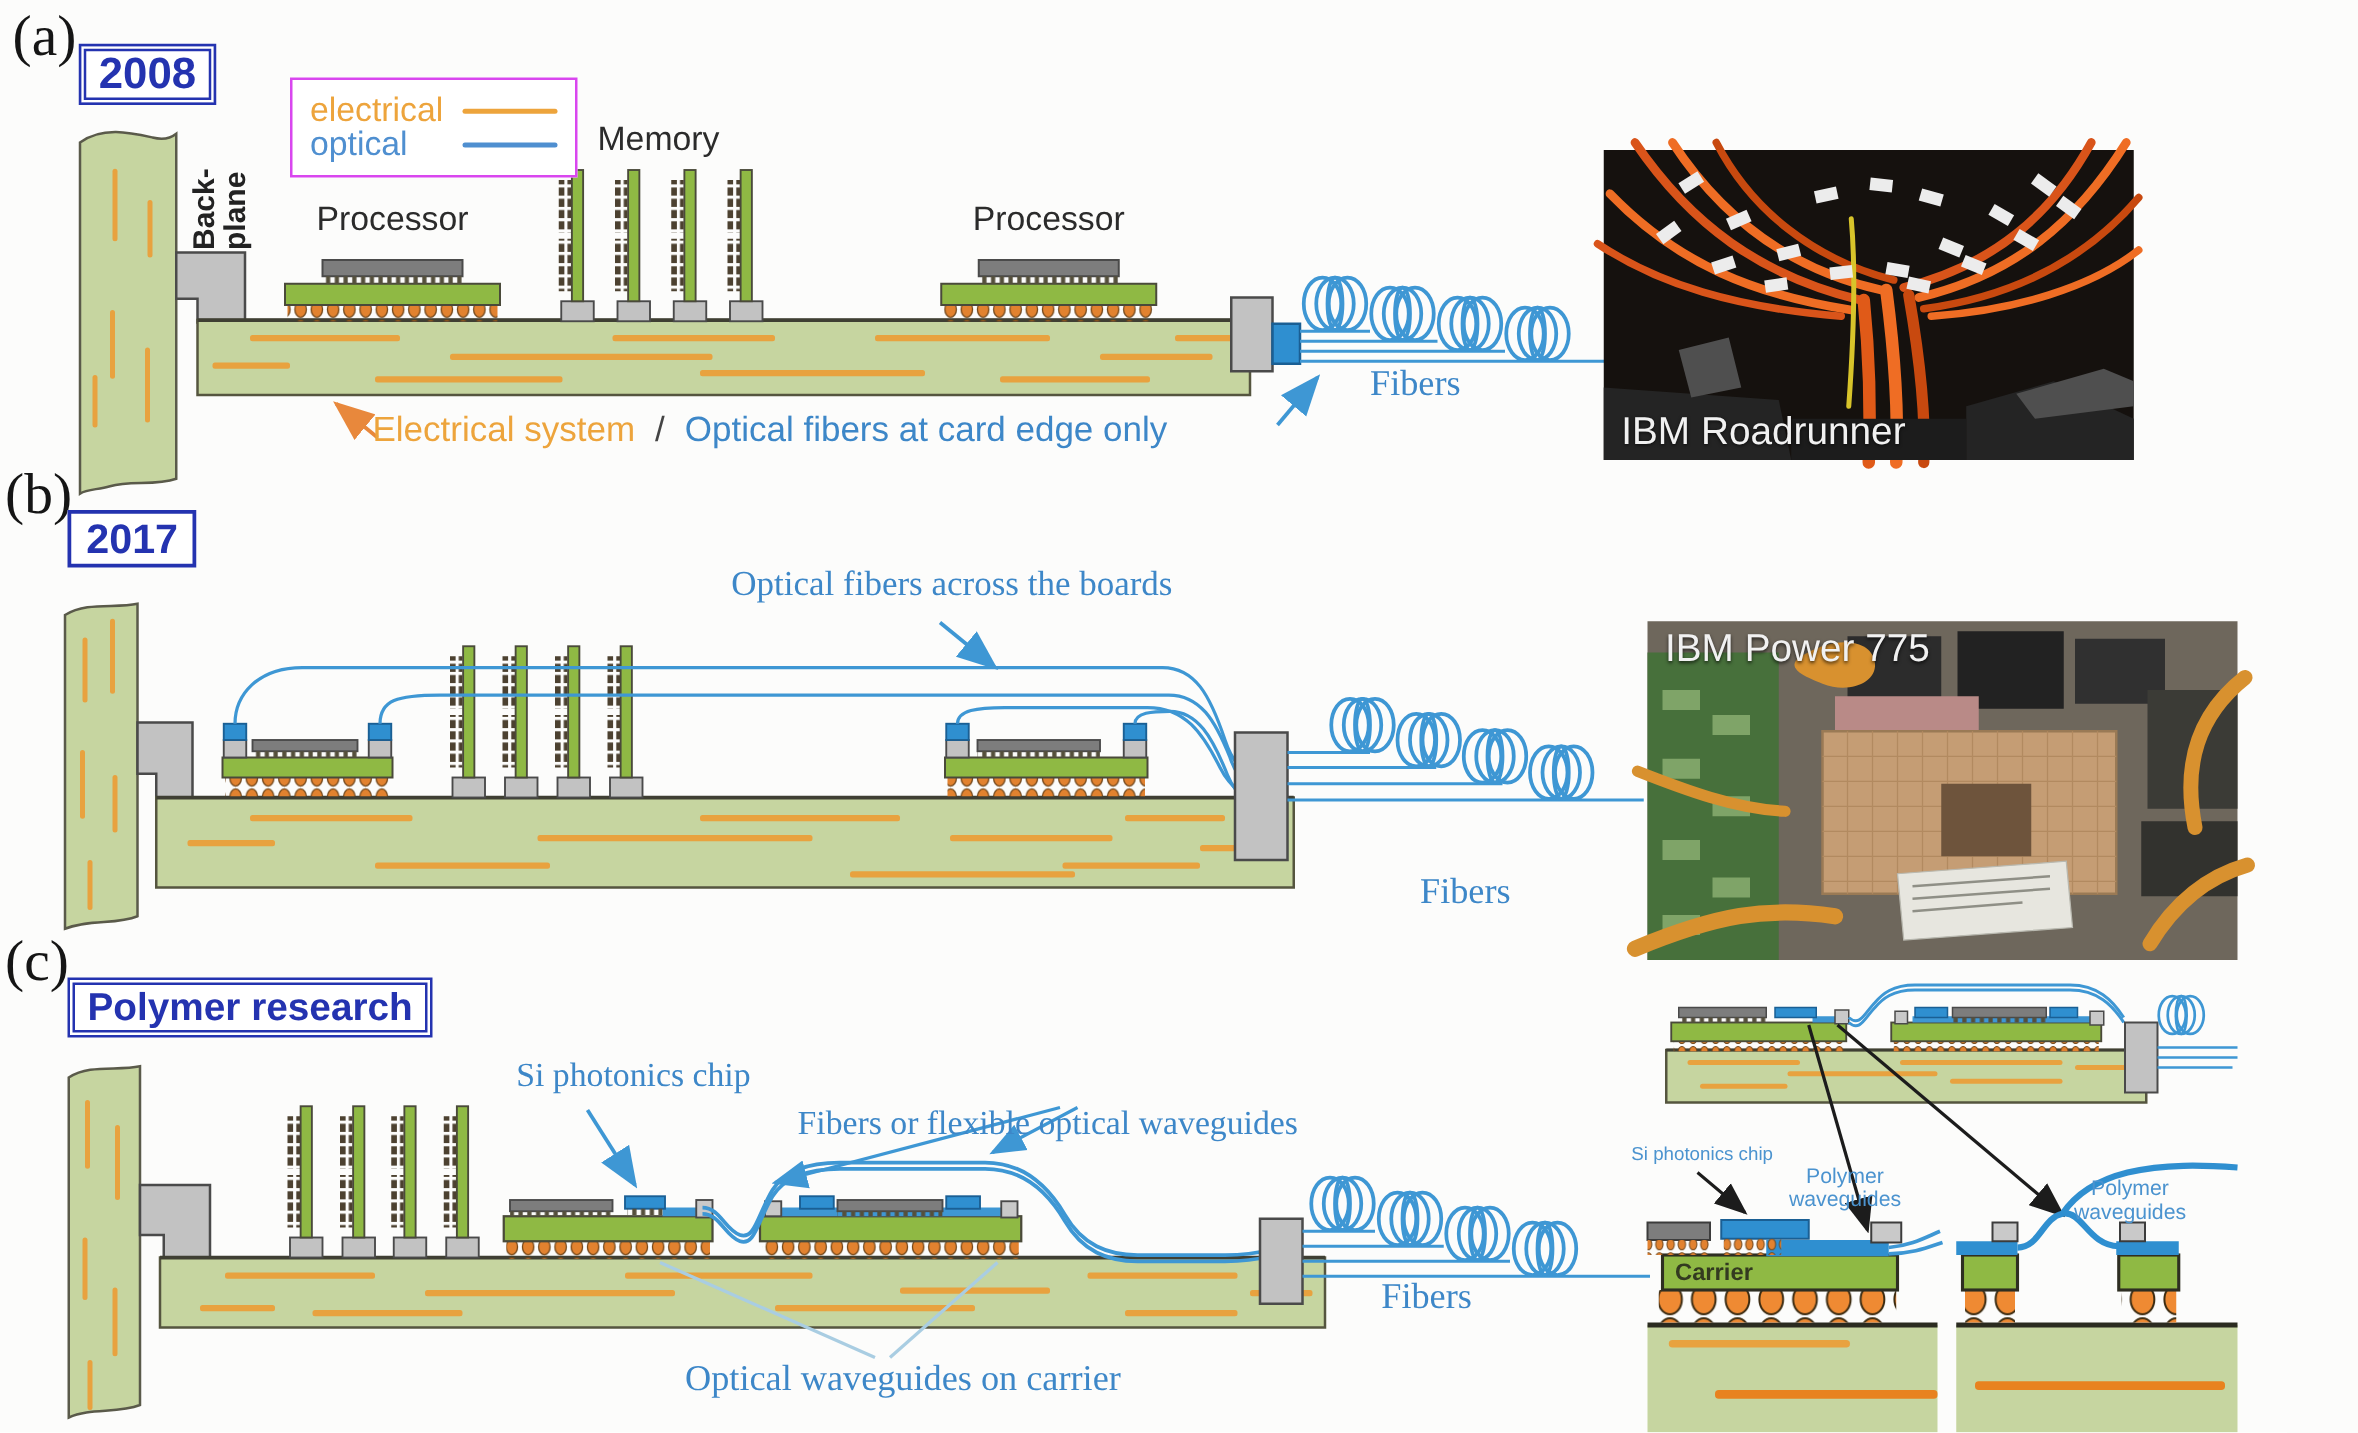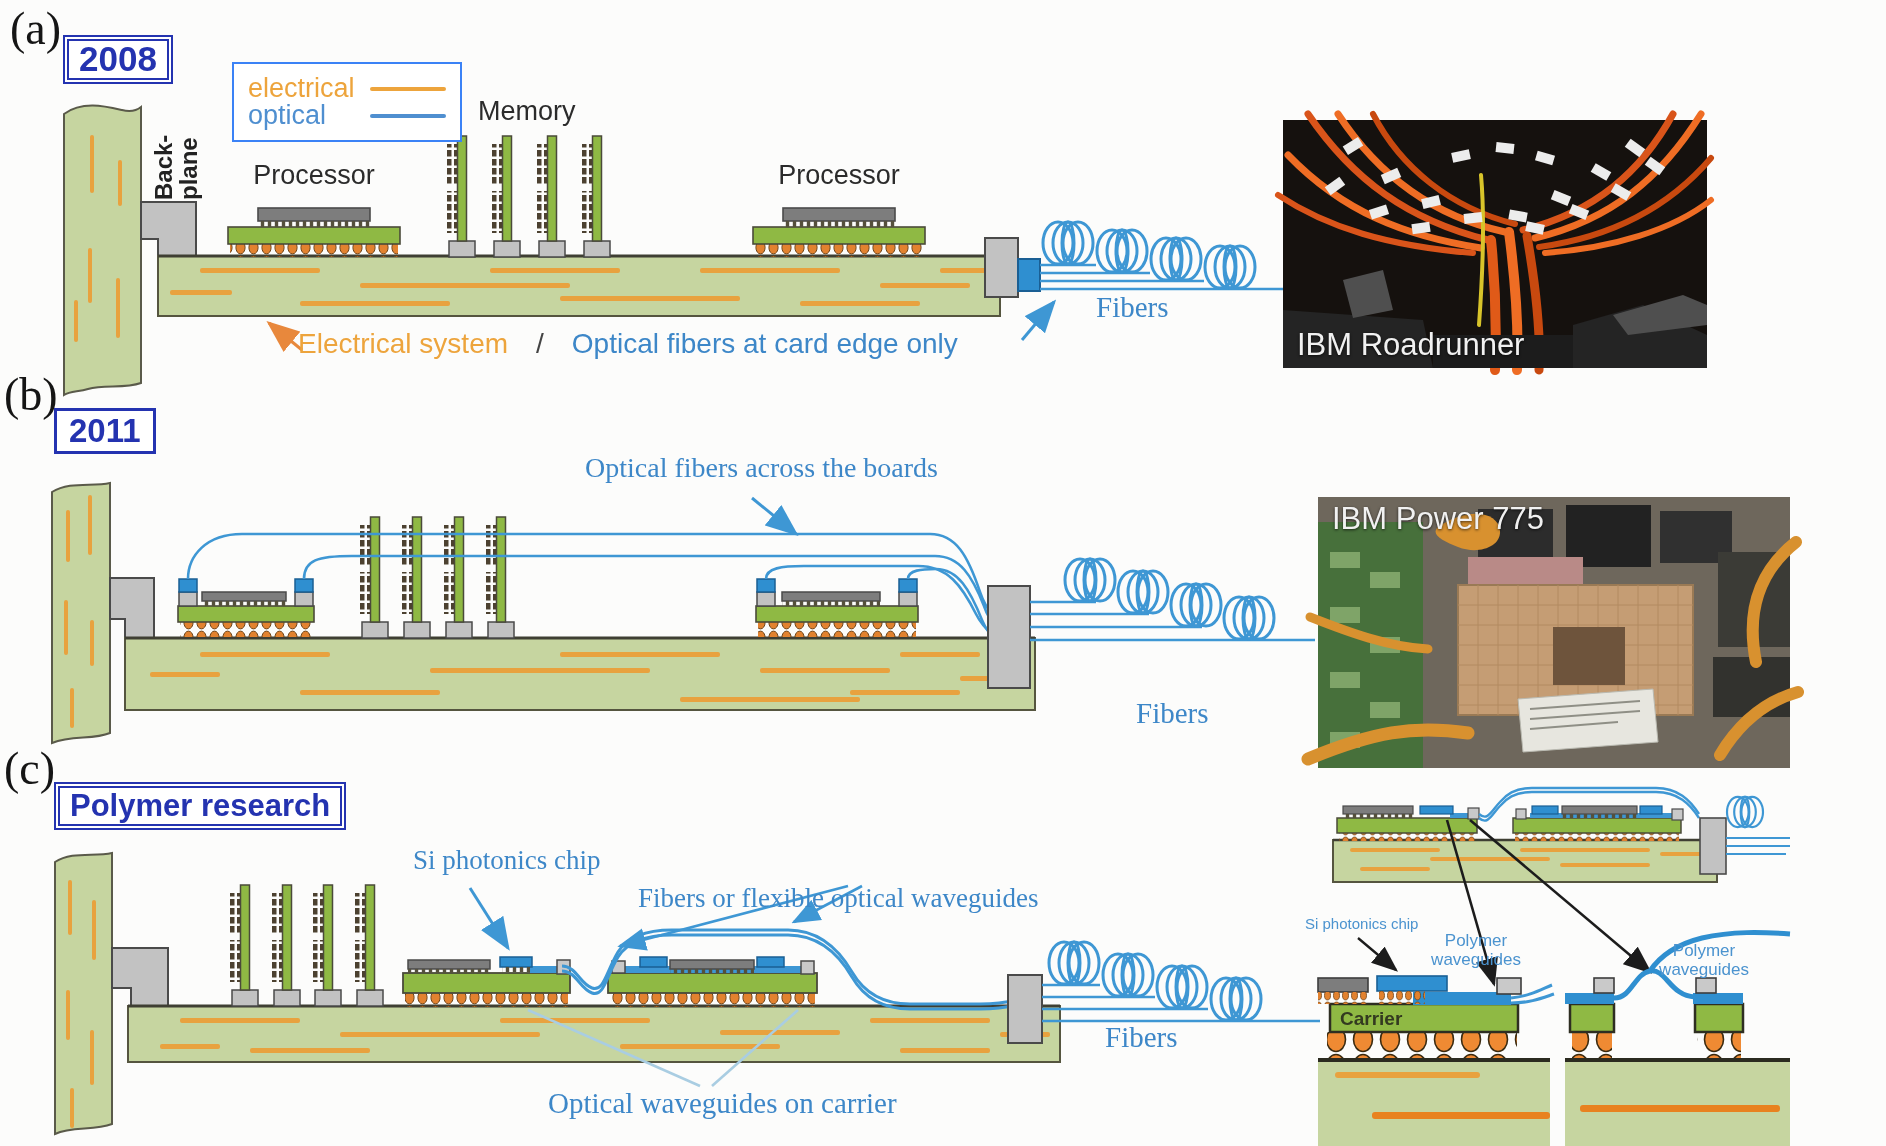--- a/index.html
+++ b/index.html
@@ -5,26 +5,26 @@
   html,body{margin:0;padding:0;background:#ffffff;}
   .canvas{position:relative;width:1886px;height:1146px;background:#fcfcfb;overflow:hidden;
           font-family:"Liberation Sans",sans-serif;}
   svg{display:block;}
   .abs{position:absolute;}
   .idx{position:absolute;font-family:"Liberation Serif",serif;font-size:46px;color:#151515;line-height:1;}
   .yearbox{position:absolute;color:#2433b0;font-weight:bold;background:#fff;
            border:2px solid #2433b0;line-height:1.1;}
   .dbl{box-shadow:inset 0 0 0 2px #ffffff, inset 0 0 0 4px #2433b0;}
   .lbl{position:absolute;color:#3d87c8;line-height:1.1;font-family:Liberation Serif, serif;}
-  .legend{position:absolute;left:232px;top:62px;width:230px;height:80px;border:2px solid #3b82f6;
+  .legend{position:absolute;left:232px;top:62px;width:230px;height:80px;border:2px solid #d946ef;
           background:#fff;box-sizing:border-box;display:flex;flex-direction:column;
           justify-content:center;gap:0;padding:4px 14px;}
   .legrow{display:flex;align-items:center;justify-content:space-between;font-size:27px;line-height:1;}
   .legline{width:76px;height:4px;border-radius:2px;}
-  .cap{position:absolute;left:298px;top:328px;font-size:28px;display:flex;gap:28px;white-space:nowrap;}
+  .cap{position:absolute;left:298px;top:328px;font-size:28px;display:flex;gap:16px;white-space:nowrap;}
   .photo{position:absolute;overflow:hidden;}
   .photocap{position:absolute;color:#f1f1f1;font-size:31px;line-height:1;text-shadow:0 1px 3px rgba(0,0,0,.7);}
   .rot{transform:rotate(-90deg);transform-origin:0 0;}
   .small-lbl{position:absolute;color:#4b93cf;line-height:1.1;}
 </style>
 </head>
 <body>
 
 <div class="canvas">
 
@@ -493,21 +493,21 @@
   <span style="color:#eda43c">Electrical system</span>
   <span style="color:#444">/</span>
   <span style="color:#3d87c8">Optical fibers at card edge only</span>
 </div>
 
 <div class="photo" style="left:1283px;top:120px;width:424px;height:248px">
   <span class="photocap" style="left:14px;bottom:8px">IBM Roadrunner</span>
 </div>
 
 <div class="idx" style="left:4px;top:372px">(b)</div>
-<div class="yearbox" style="left:54px;top:408px;font-size:33px;padding:2px 12px;border-width:3px">2011</div>
+<div class="yearbox" style="left:54px;top:408px;font-size:33px;padding:2px 12px;border-width:3px">2017</div>
 <div class="lbl" style="left:585px;top:453px;font-size:28px">Optical fibers across the boards</div>
 <div class="lbl" style="left:1136px;top:698px;font-size:29px">Fibers</div>
 
 <div class="photo" style="left:1318px;top:497px;width:472px;height:271px">
   <span class="photocap" style="left:14px;top:6px">IBM Power 775</span>
 </div>
 
 <div class="idx" style="left:4px;top:746px">(c)</div>
 <div class="yearbox dbl" style="left:54px;top:782px;font-size:31px;padding:5px 14px">Polymer research</div>
 <div class="lbl" style="left:413px;top:846px;font-size:27px">Si photonics chip</div>

